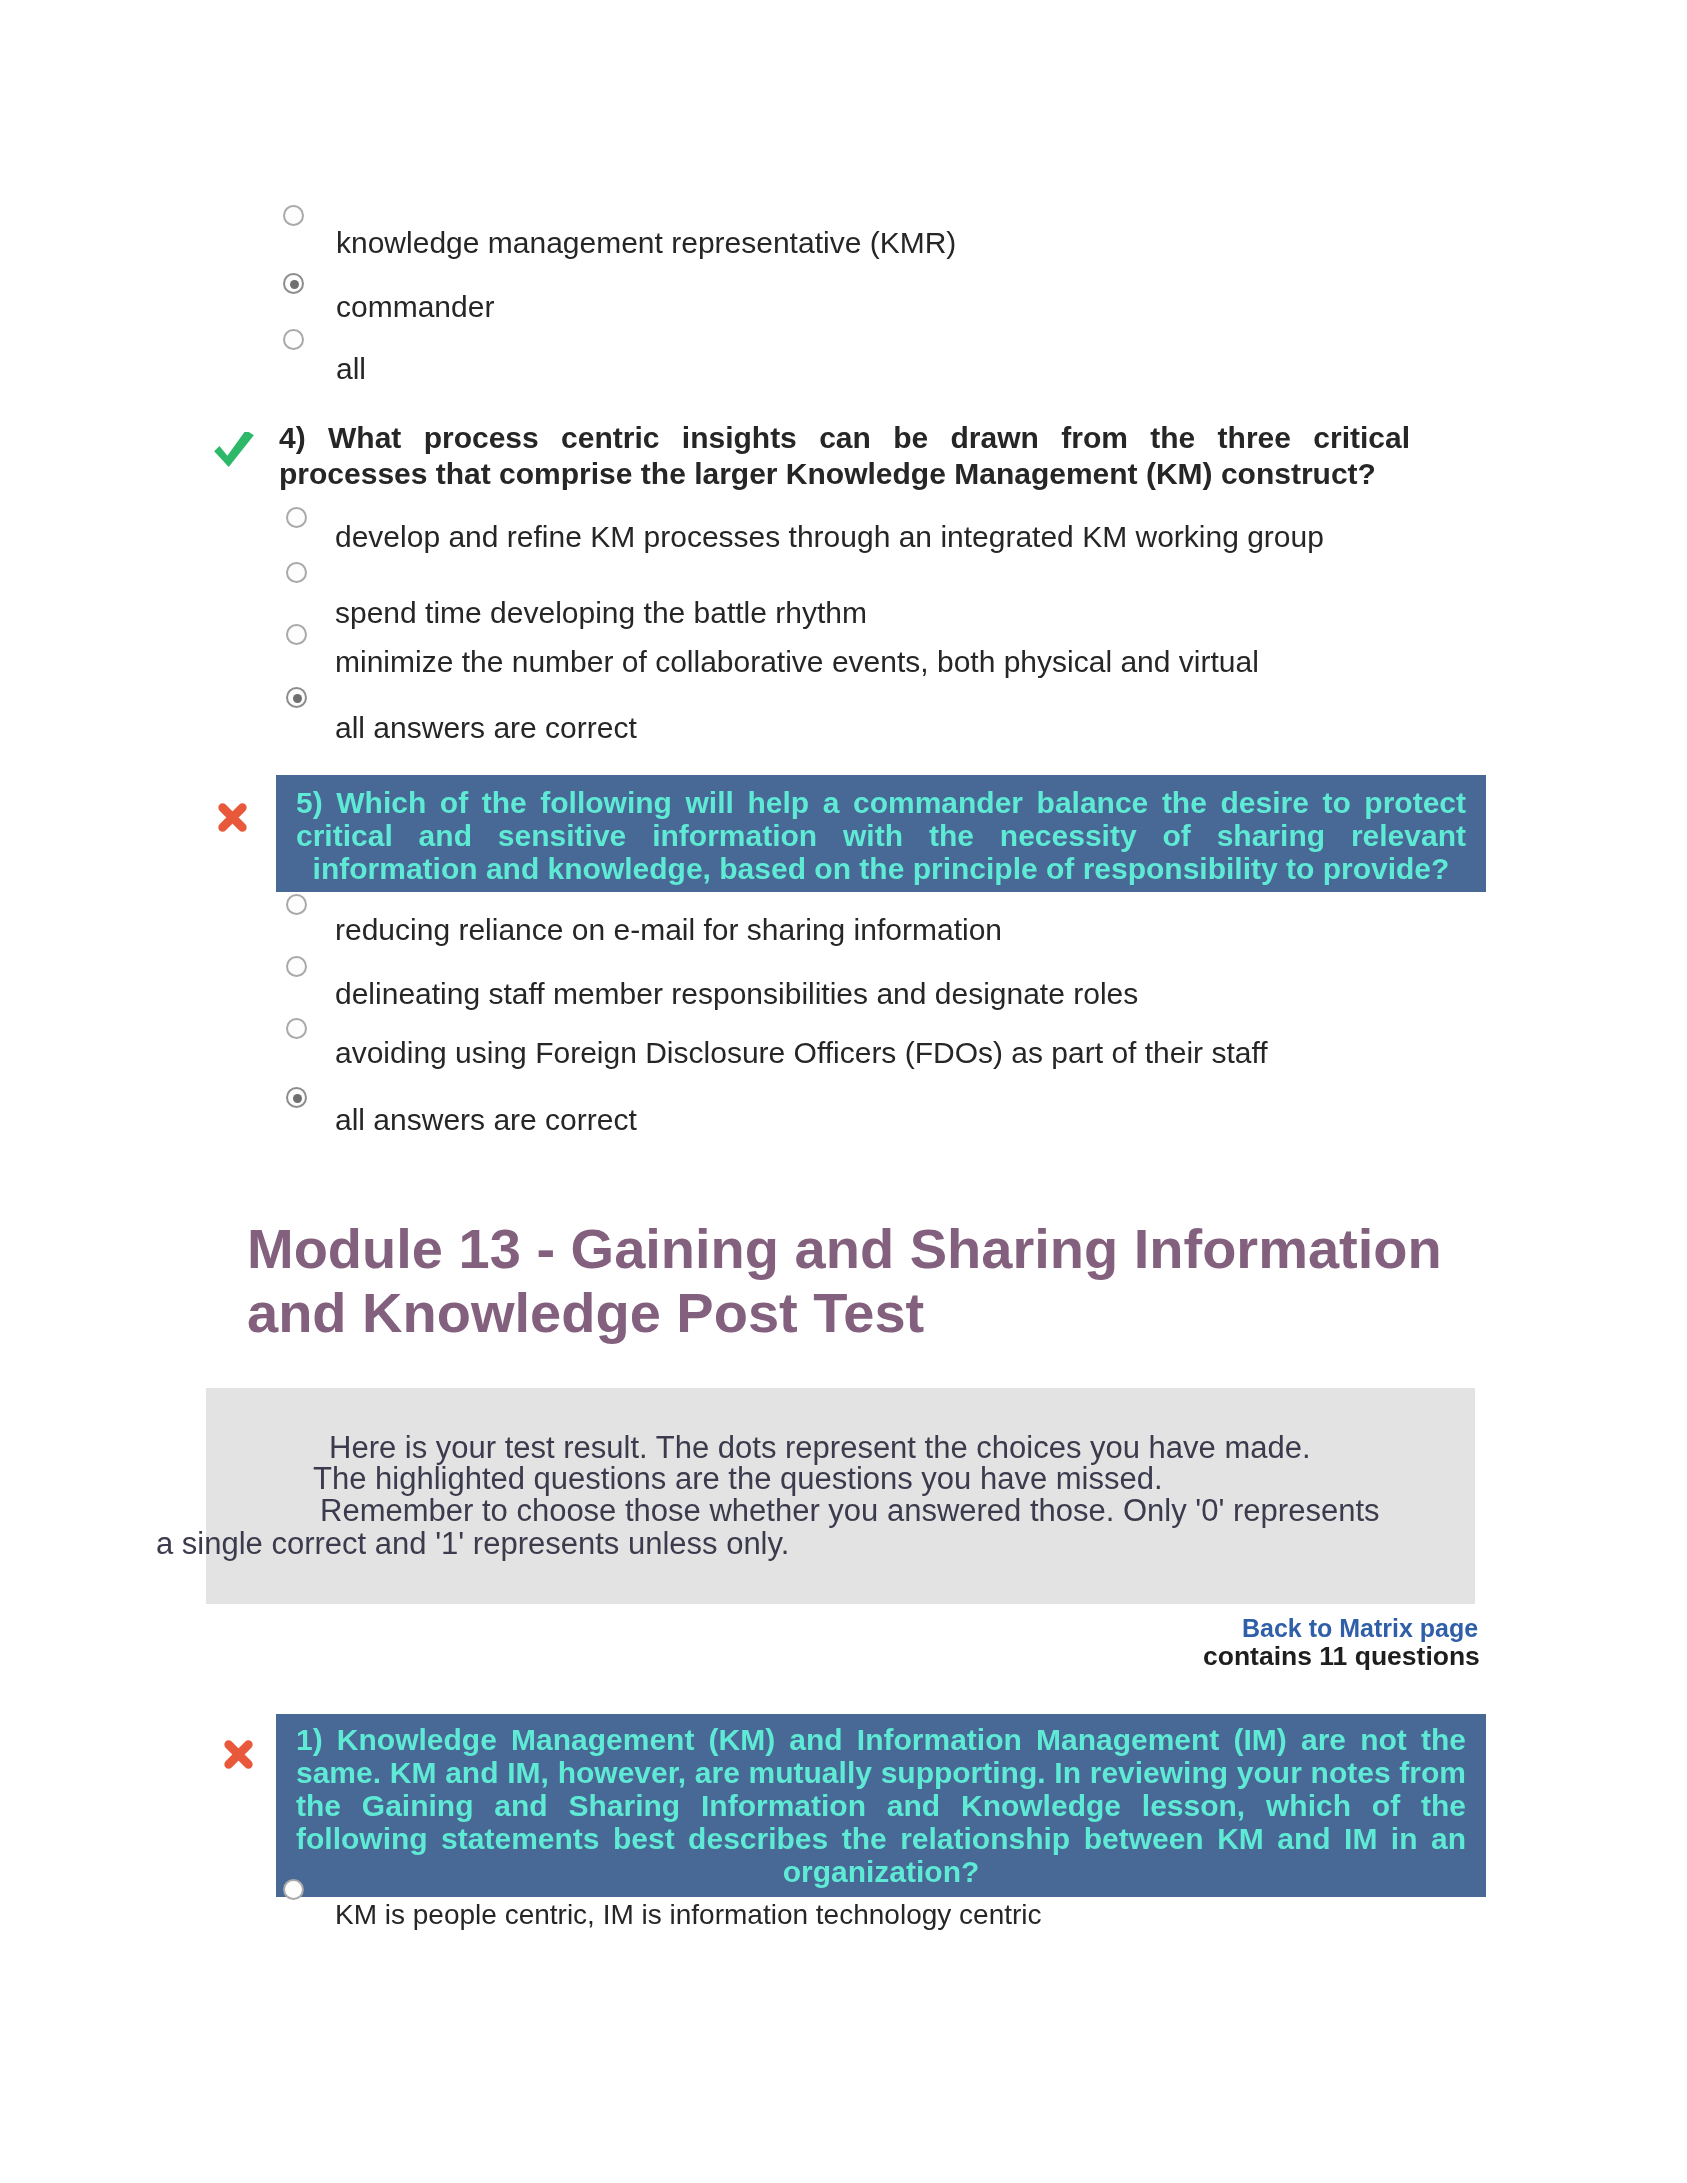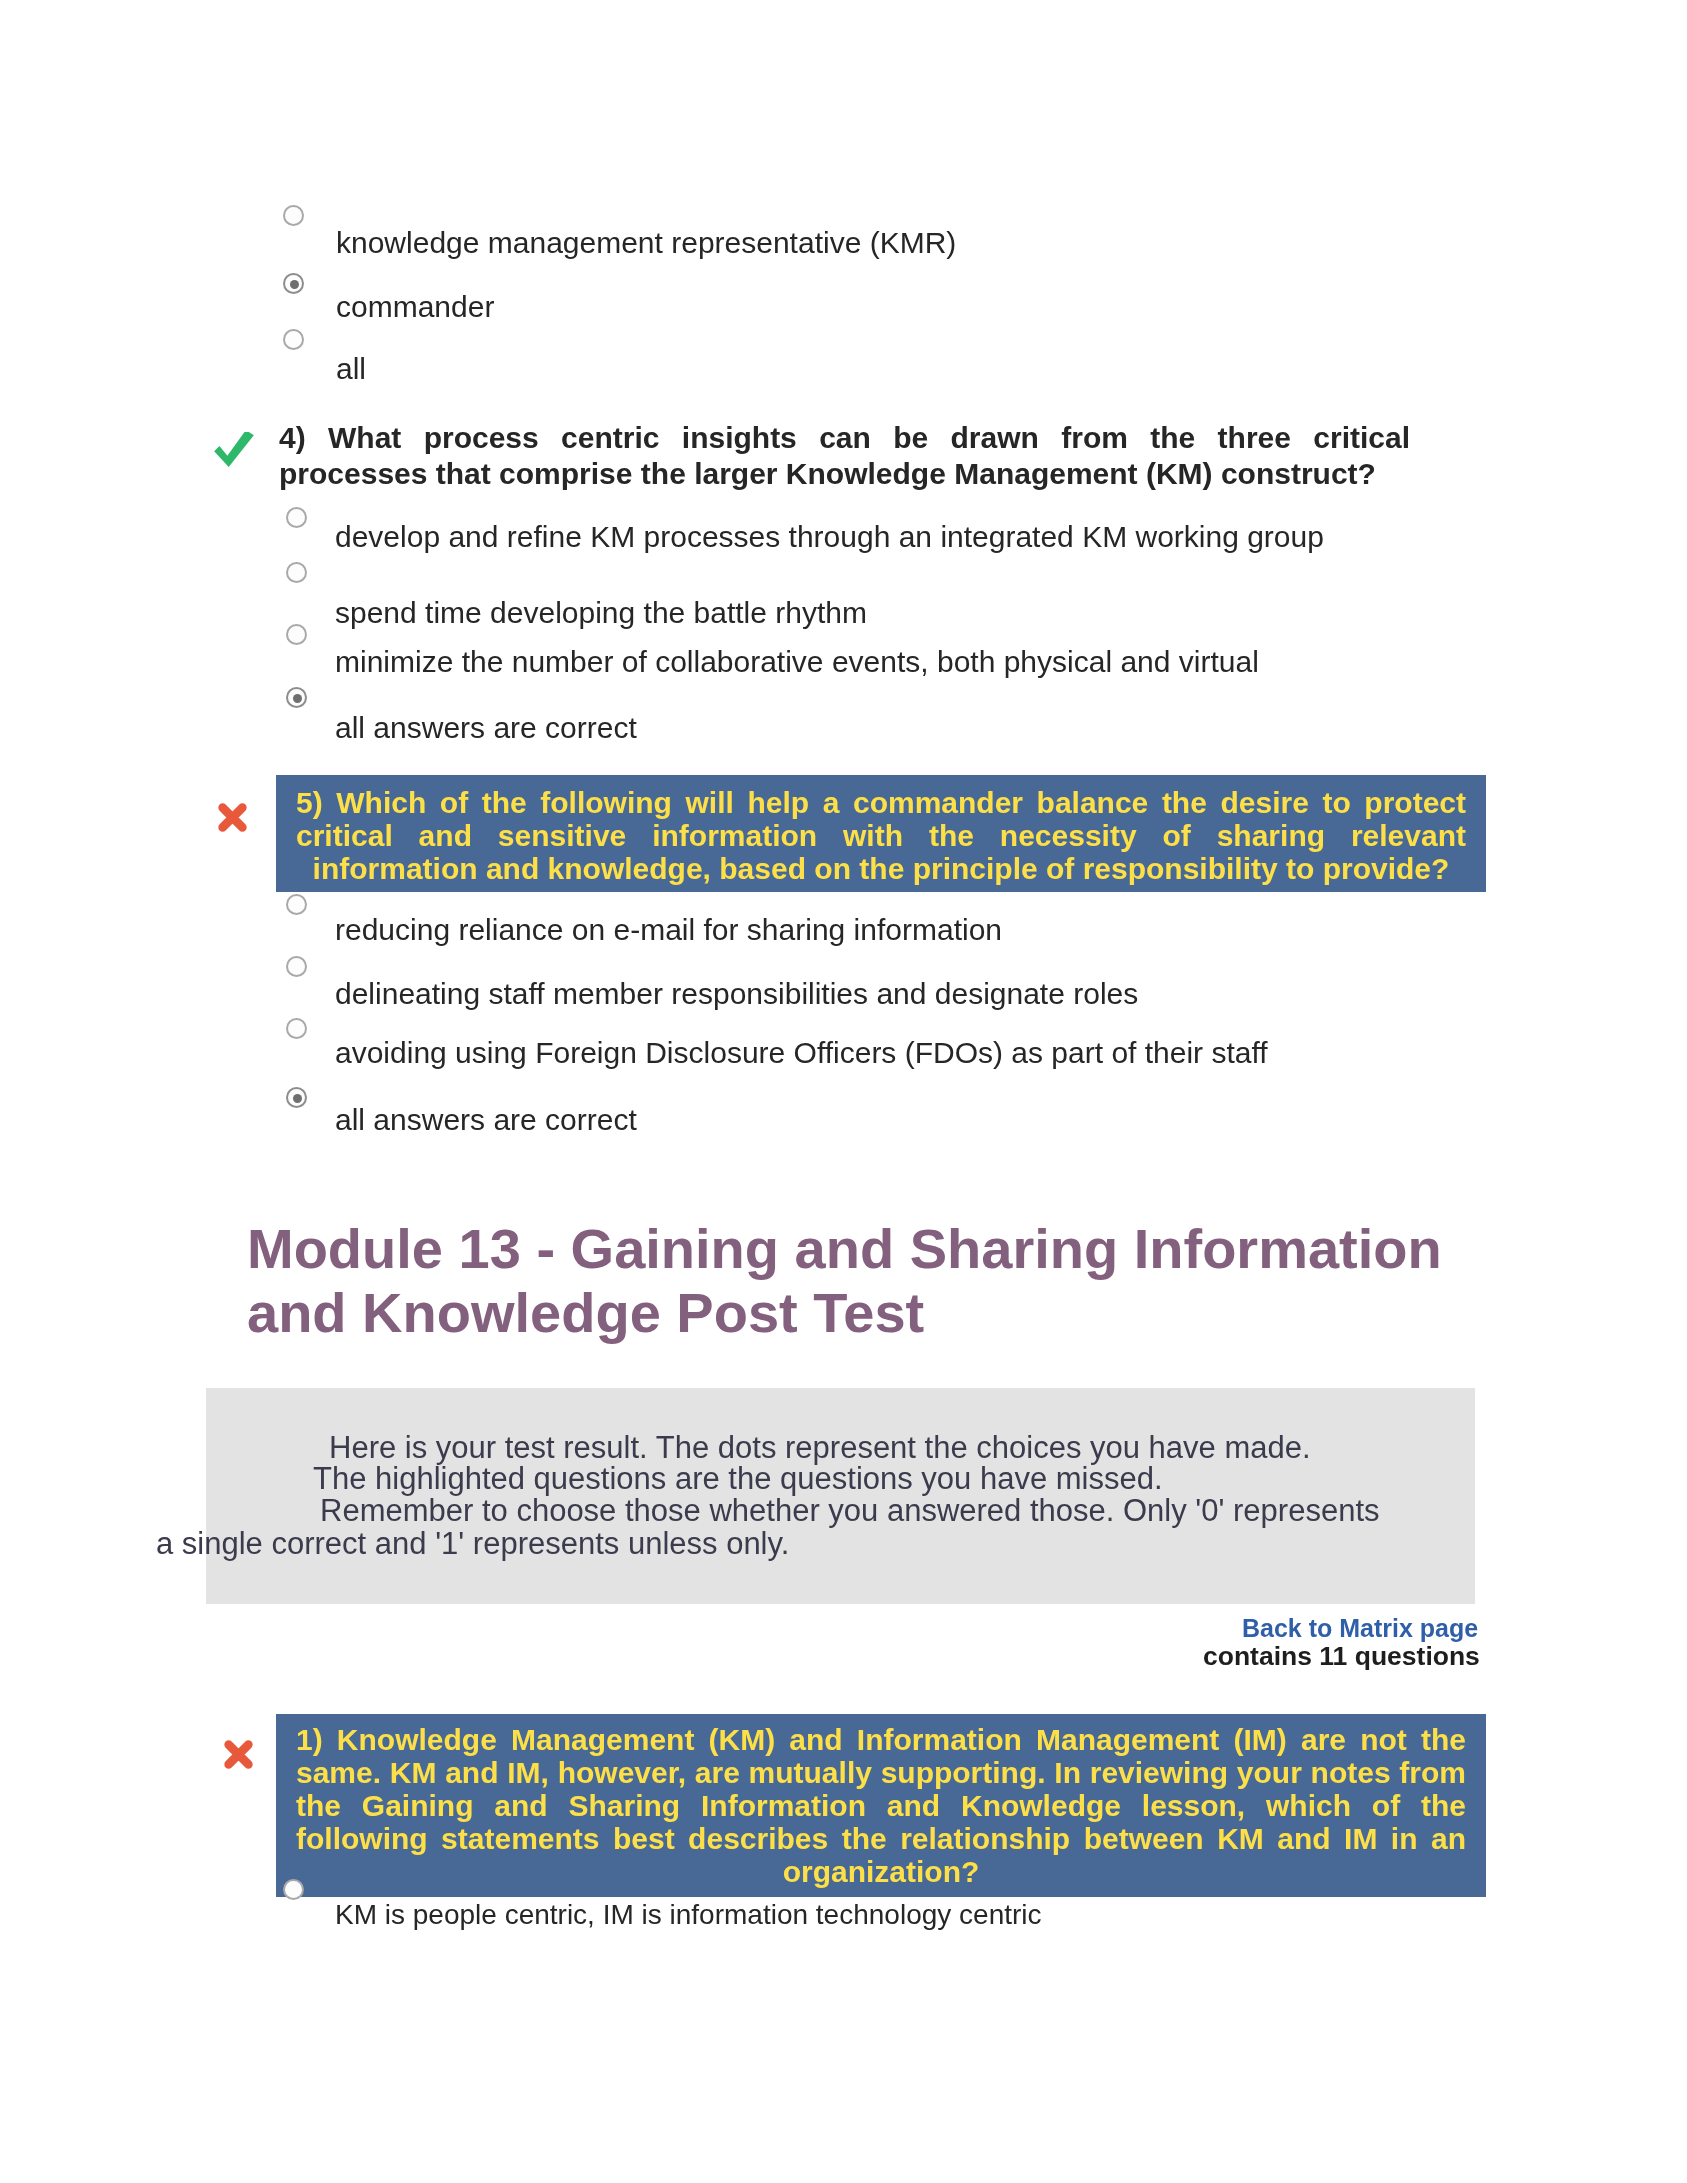--- a/index.html
+++ b/index.html
@@ -3,21 +3,21 @@
 <meta charset="utf-8">
 <title>Module 13 Post Test Result</title>
 <style>
   html,body{margin:0;padding:0;background:#ffffff;}
   body{width:1687px;height:2183px;overflow:hidden;
        font-family:"Liberation Sans",sans-serif;}
   .page{position:relative;width:1483px;height:2183px;background:#fff;}
 
   .qtext{position:absolute;font-size:30px;color:#262626;line-height:36px;
          text-align:justify;text-align-last:left;font-weight:bold;}
-  .qtext.hl{background:#486895;color:#fde047;text-align:justify;text-align-last:center;line-height:33px;}
+  .qtext.hl{background:#486895;color:#5eead4;text-align:justify;text-align-last:center;line-height:33px;}
 
   .radio{position:absolute;width:21px;height:21px;border:2px solid #a9a9a9;
          border-radius:50%;background:#fdfdfd;box-sizing:border-box;}
   .radio.sel{border-color:#8d8d8d;}
   .radio.sel::after{content:"";position:absolute;left:4.6px;top:4.6px;width:9.3px;height:9.3px;
          border-radius:50%;background:#6f6f6f;}
   .opt{position:absolute;font-size:30px;color:#262626;white-space:nowrap;line-height:1;}
 
   .ok-mark{position:absolute;}
   .bad-mark{position:absolute;}

